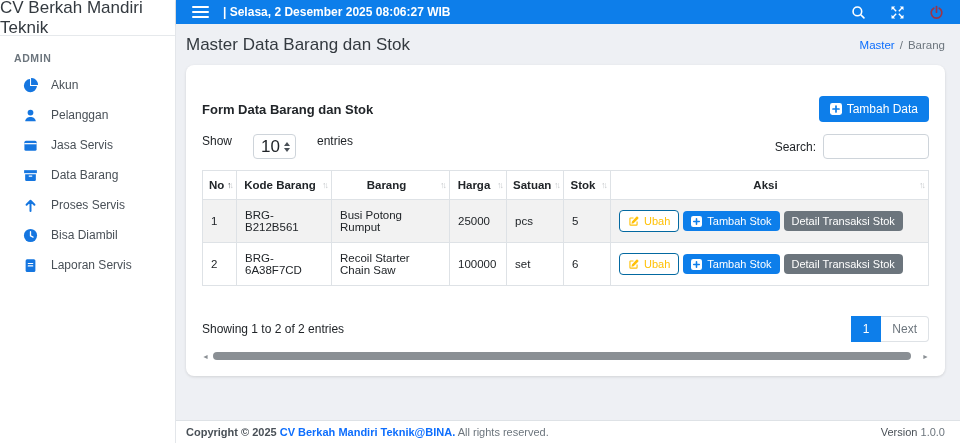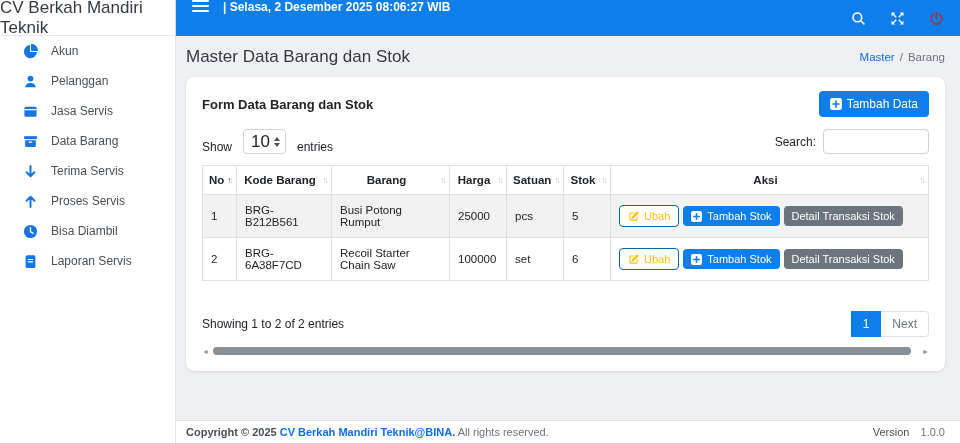--- a/index.html
+++ b/index.html
@@ -9,44 +9,44 @@
   
   .sidebar { width:176px; background:#ffffff; border-right:1px solid #e3e6ea; display:flex; flex-direction:column; flex-shrink:0; }
   .brand { height:36px; display:flex; align-items:center; justify-content:center; font-size:17px; color:#343a40; border-bottom:1px solid #e6e9ec; }
   .side-section { font-size:10.5px; font-weight:bold; color:#6c757d; letter-spacing:.6px; margin:16px 0 6px 14px; }
   .side-item { display:flex; align-items:center; gap:13px; height:30px; padding-left:22px; font-size:12px; color:#495057; cursor:pointer; }
   .side-item .ic { width:16px; height:16px; display:flex; align-items:center; justify-content:center; flex-shrink:0; }
   .side-item svg { display:block; }
 
   
   .main { flex:1; display:flex; flex-direction:column; min-width:0; }
-  .topbar { height:36px; background:#0d7eea; display:flex; padding:0 16px; flex-shrink:0; box-shadow:0 1px 2px rgba(0,0,0,.15); }
+  .topbar { height:24px; background:#0d7eea; display:flex; align-items:center; padding:0 16px; flex-shrink:0; box-shadow:0 1px 2px rgba(0,0,0,.15); }
   .hamburger { width:17px; display:flex; flex-direction:column; gap:3px; cursor:pointer; }
   .hamburger i { display:block; height:2px; background:#fff; border-radius:1px; }
   .topbar-date { color:#ffffff; font-weight:bold; font-size:12px; margin-left:14px; white-space:nowrap; }
   .topbar-right { margin-left:auto; display:flex; align-items:center; gap:24px; }
   .tb-icon { cursor:pointer; display:flex; align-items:center; }
 
   
   .content { flex:1; background:#eef0f4; padding:9px 15px 0 10px; overflow:hidden; }
   .page-head { display:flex; align-items:center; justify-content:space-between; margin:2px 0 10px 0; }
   .page-title { font-size:17px; font-weight:500; color:#343a40; }
   .breadcrumb { font-size:11.5px; color:#6c757d; }
   .breadcrumb .bc-link { color:#0d6efd; text-decoration:none; cursor:pointer; }
   .breadcrumb .bc-sep { margin:0 5px; color:#6c757d; }
 
-  .card { background:#fff; border-radius:8px; box-shadow:0 1px 3px rgba(0,0,0,.12); padding:14px 16px 16px 16px; }
+  .card { background:#fff; border-radius:8px; box-shadow:0 1px 3px rgba(0,0,0,.12); padding:31px 16px 16px 16px; }
   .card-head { display:flex; align-items:center; justify-content:space-between; margin-bottom:12px; }
   .card-title { font-size:13px; font-weight:bold; color:#212529; }
   .btn { border:none; border-radius:4px; font-family:"Liberation Sans",sans-serif; cursor:pointer; display:inline-flex; align-items:center; gap:5px; }
   .btn-primary { background:#0d7eea; color:#fff; }
   .btn-add { font-size:12px; padding:6px 11px; }
 
   .controls { display:flex; align-items:center; justify-content:space-between; margin-bottom:11px; font-size:12px; color:#212529; }
-  .length { display:flex; align-items:flex-end; gap:11px; }
+  .length { display:flex; align-items:flex-start; gap:21px; }
   .select-box { border:1px solid #ced4da; border-radius:4px; height:25px; min-width:34px; padding:0 5px 0 7px; display:inline-flex; align-items:center; gap:4px; font-size:17px; color:#212529; cursor:pointer; background:#fff; }
   .spin { display:flex; flex-direction:column; gap:2px; }
   .spin i { display:block; width:0; height:0; border-left:3px solid transparent; border-right:3px solid transparent; }
   .spin .up { border-bottom:4px solid #495057; }
   .spin .dn { border-top:4px solid #495057; }
   .searchwrap { display:flex; align-items:center; gap:7px; }
   .search-input { width:106px; height:25px; border:1px solid #ced4da; border-radius:4px; padding:0 6px; font-size:11px; outline:none; background:#fff; }
 
   table.dt { width:100%; border-collapse:collapse; font-size:11.5px; color:#212529; table-layout:fixed; }
   .dt th, .dt td { border:1px solid #dee2e6; }
@@ -73,29 +73,30 @@
   .hs-arrow { font-size:7px; color:#8a8f94; line-height:1; cursor:pointer; }
   .hs-track { flex:1; height:8px; display:flex; }
   .hs-thumb { width:99%; height:8px; background:#8a8f94; border-radius:4px; cursor:grab; }
 
   
   .footer { height:23px; background:#fff; border-top:1px solid #dee2e6; display:flex; align-items:center; justify-content:space-between; padding:0 15px 0 10px; font-size:11px; flex-shrink:0; }
   .fc-pre { font-weight:bold; color:#495057; }
   .fc-link { font-weight:bold; color:#0d6efd; cursor:pointer; }
   .fc-suf { color:#6c757d; }
   .ver-label { font-weight:normal; color:#495057; }
-  .ver-val { color:#6c757d;padding-left:8px; }
+  .ver-val { color:#6c757d; }
 </style>
 </head>
 <body>
 
 <div class="app">
 
   <aside class="sidebar">
     <div class="brand">CV Berkah Mandiri Teknik</div>
+    <div class="side-section">ADMIN</div>
 
     <div class="side-item">
       <span class="ic">
           <svg width="15" height="15" viewBox="0 0 16 16">
             <path fill="#1576e0" d="M7.5 1.1A7 7 0 1 0 14.9 8.5H7.5z"></path>
             <path fill="#1576e0" d="M8.6 0a7 7 0 0 1 7.4 7.4H8.6z"></path>
           </svg>
         </span>
       <span>Akun</span>
     </div>
@@ -118,28 +119,20 @@
     </div>
     <div class="side-item">
       <span class="ic">
           <svg width="15" height="15" viewBox="0 0 16 16">
             <path fill="#1576e0" d="M1.2 2.3h13.6v3.2H1.2z"></path>
             <path fill="#1576e0" d="M2.3 6.6h11.4v6a1.3 1.3 0 0 1-1.3 1.3H3.6a1.3 1.3 0 0 1-1.3-1.3z"></path>
             <rect x="6" y="8" width="4" height="1.2" rx=".6" fill="#fff"></rect>
           </svg>
         </span>
       <span>Data Barang</span>
-    </div>
-    <div class="side-item">
-      <span class="ic">
-          <svg width="15" height="15" viewBox="0 0 16 16" fill="none" stroke="#1576e0" stroke-width="2.1" stroke-linecap="round" stroke-linejoin="round">
-            <path d="M8 2.2v10.6M3.8 8.8 8 13l4.2-4.2"></path>
-          </svg>
-        </span>
-      <span>Terima Servis</span>
     </div>
     <div class="side-item">
       <span class="ic">
           <svg width="15" height="15" viewBox="0 0 16 16" fill="none" stroke="#1576e0" stroke-width="2.1" stroke-linecap="round" stroke-linejoin="round">
             <path d="M8 13.8V3.2M3.8 7.2 8 3l4.2 4.2"></path>
           </svg>
         </span>
       <span>Proses Servis</span>
     </div>
     <div class="side-item">

